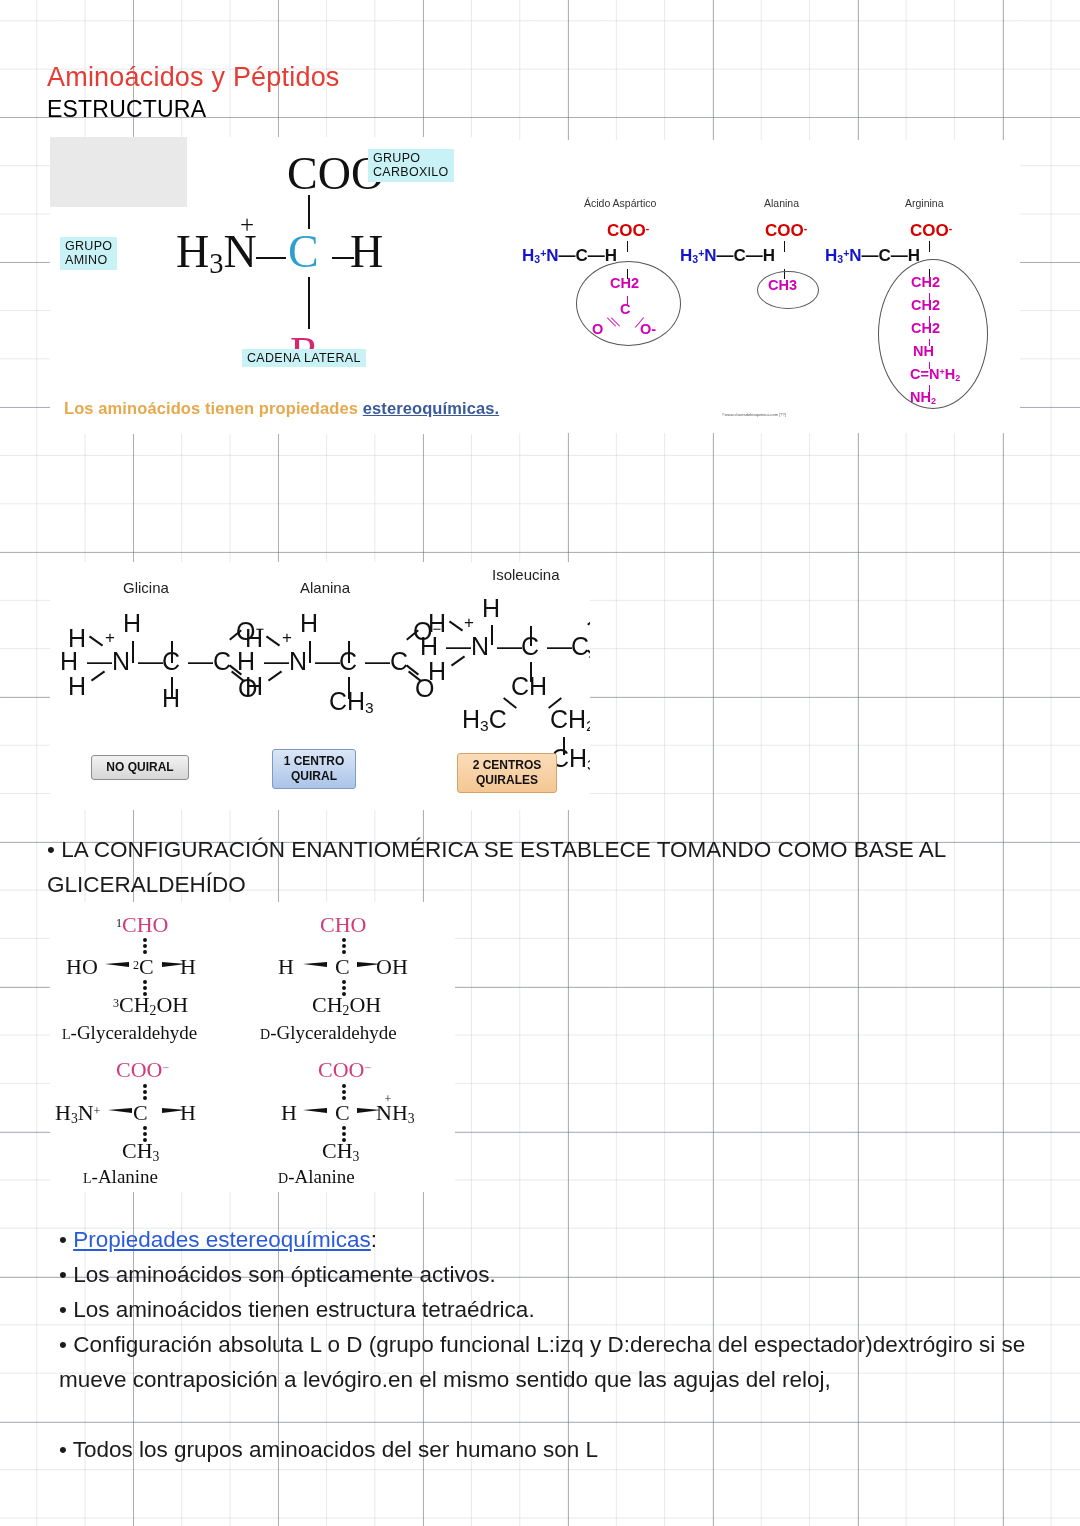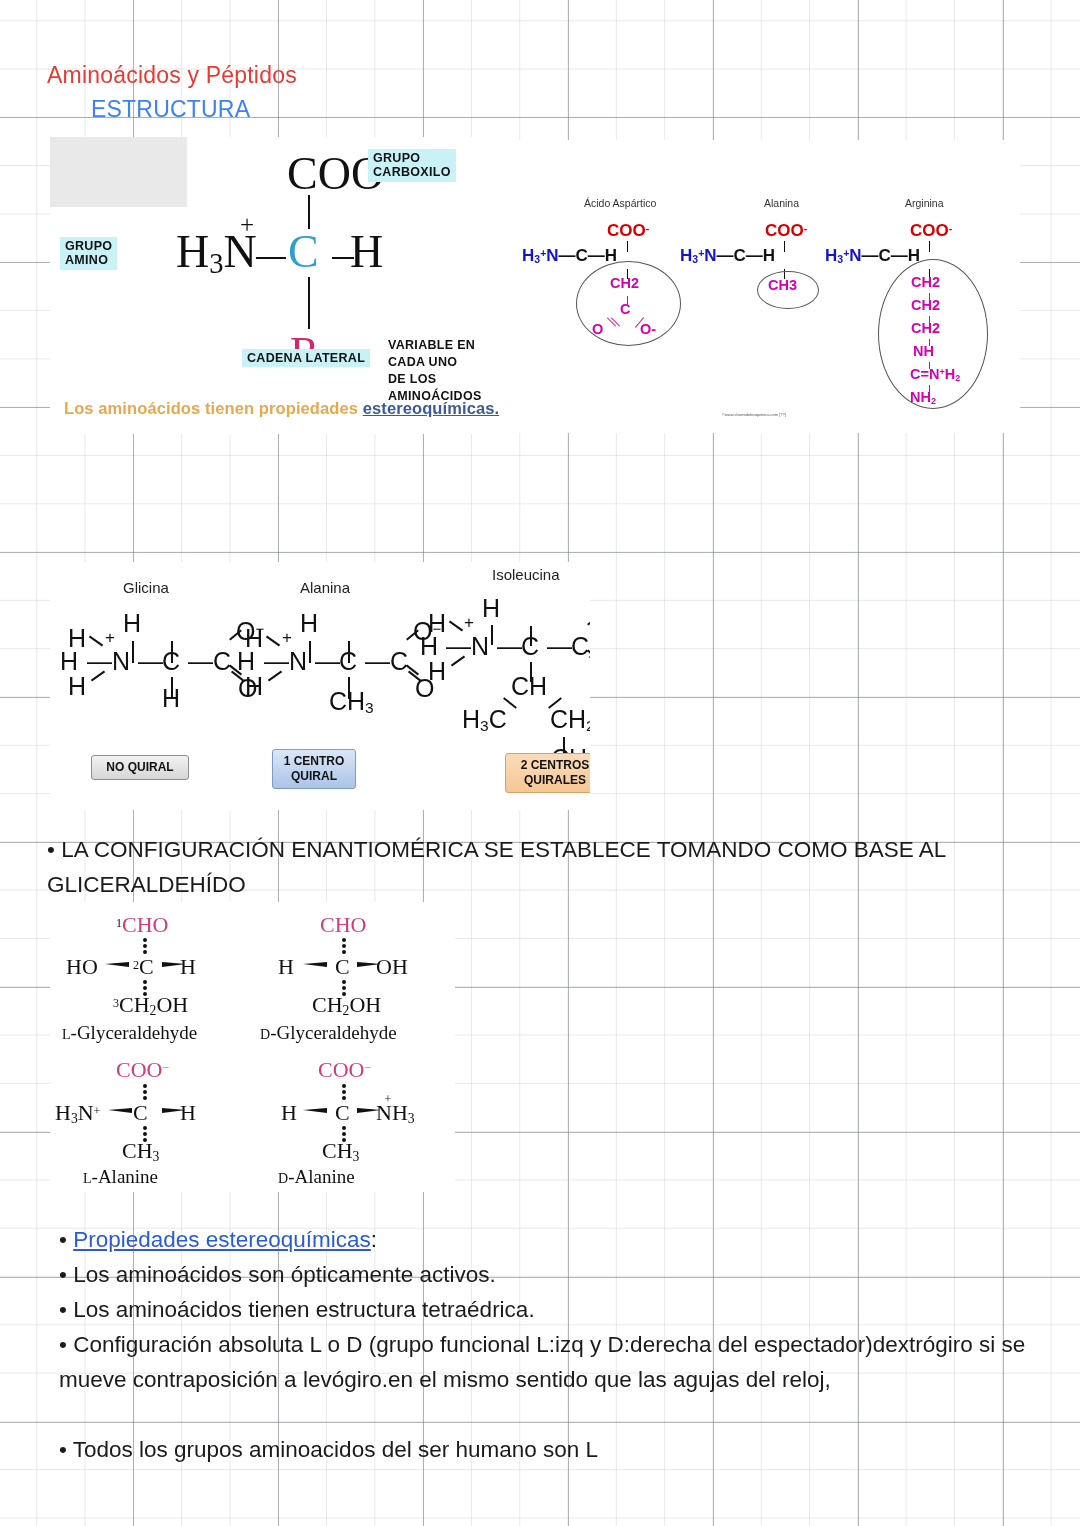--- a/index.html
+++ b/index.html
@@ -26,44 +26,43 @@
       48.3px 48.3px,
       48.3px 48.3px;
     background-position: -12px -28px, -12px -28px, -12px -28px, -12px -28px;
     z-index:0;
   }
   #page{ position:absolute; inset:0; z-index:2; }
 
   
   .hdr-title{
     position:absolute; left:47px; top:62px;
-    font-size:23px; color:#e63b33; letter-spacing:.2px;
+    font-size:27px; color:#e63b33; letter-spacing:.2px;
     white-space:nowrap;
   }
   .hdr-sub{
     position:absolute; left:47px; top:96px;
-    font-size:23px; color:#3b82f6; letter-spacing:.2px;
+    font-size:23px; color:#000000; letter-spacing:.2px;
     white-space:nowrap;
-    margin-left:44px;
   }
   .txtblock{ position:absolute; font-size:22.5px; color:#1b1b1b; line-height:35px; }
   .txtblock .red{ color:#e63b33; }
   .txtblock .blue{ color:#2a5bd7; }
 
   
   .panel{ position:absolute; background:#fff; overflow:hidden; }
 
   
   .serif{ font-family:"Liberation Serif", serif; }
   .sans{ font-family:"Liberation Sans", sans-serif; }
   .abs{ position:absolute; }
   .nw{ white-space:nowrap; }
   .bond{ position:absolute; background:#111; }
   .tag{
-    position:absolute; font-weight:bold; letter-spacing:.3px;
+    position:absolute; font-weight:normal; letter-spacing:.3px;
     background:#c9f2f7; color:#111; padding:2px 5px; line-height:1.15;
   }
   sub{ font-size:.62em; vertical-align:-.22em; }
   sup{ font-size:.62em; vertical-align:.42em; }
 
   
   #p1{ left:50px; top:137px; width:465px; height:297px; }
   #p1 .coo{ left:237px; top:10px; font-size:46px; color:#111; }
   #p1 .h3n{ left:126px; top:88px; font-size:46px; color:#111; }
   #p1 .cc  { left:238px; top:88px; font-size:46px; color:#2f9fd0; }
@@ -148,23 +147,20 @@
     <div class="abs serif rr">R</div>
 
     <div class="tag sans" style="left:318px;top:12px;font-size:12.5px;">
       <span>GRUPO</span><br><span>CARBOXILO</span>
     </div>
     <div class="tag sans" style="left:10px;top:100px;font-size:12.5px;">
       <span>GRUPO</span><br><span>AMINO</span>
     </div>
     <div class="tag sans" style="left:192px;top:212px;font-size:12.5px;">CADENA LATERAL</div>
 
-    <div class="variable">
-      <span>VARIABLE EN CADA UNO</span><br><span>DE LOS AMINOÁCIDOS</span>
-    </div>
 
     <div class="foot">
       <span>Los aminoácidos tienen propiedades </span><u>estereoquímicas.</u>
     </div>
   </div>
 
   <div class="panel" id="p2">
 
     <div class="aname" style="left:72px;top:57px;">Ácido Aspártico</div>
     <div class="coo" style="left:95px;top:81px;"><span>COO</span><sup>-</sup></div>
@@ -289,21 +285,21 @@
 
     <div class="ln" style="left:536px;top:92px;width:15px;height:2px;transform:rotate(38deg);"></div>
     <div class="ln" style="left:538px;top:98px;width:15px;height:2px;transform:rotate(38deg);"></div>
     <div class="at" style="left:461px;top:110px;">CH</div>
     <div class="ln" style="left:452px;top:140px;width:16px;height:2px;transform:rotate(38deg);"></div>
     <div class="ln" style="left:497px;top:140px;width:16px;height:2px;transform:rotate(-38deg);"></div>
     <div class="at" style="left:412px;top:143px;">H<sub>3</sub>C</div>
     <div class="at" style="left:500px;top:143px;">CH<sub>2</sub></div>
     <div class="ln" style="left:513px;top:175px;width:2px;height:18px;"></div>
     <div class="at" style="left:501px;top:182px;">CH<sub>3</sub></div>
-    <div class="lbl orange" style="left:407px;top:191px;width:100px;margin-left:48px;">
+    <div class="lbl orange" style="left:407px;top:191px;width:100px;">
       <span>2 CENTROS</span><br><span>QUIRALES</span>
     </div>
   </div>
 
   <div class="txtblock" style="left:47px;top:832px;width:940px;">
     <span>• LA CONFIGURACIÓN ENANTIOMÉRICA SE ESTABLECE TOMANDO COMO BASE AL GLICERALDEHÍDO</span>
   </div>
 
   <div class="panel" id="p4">
 

